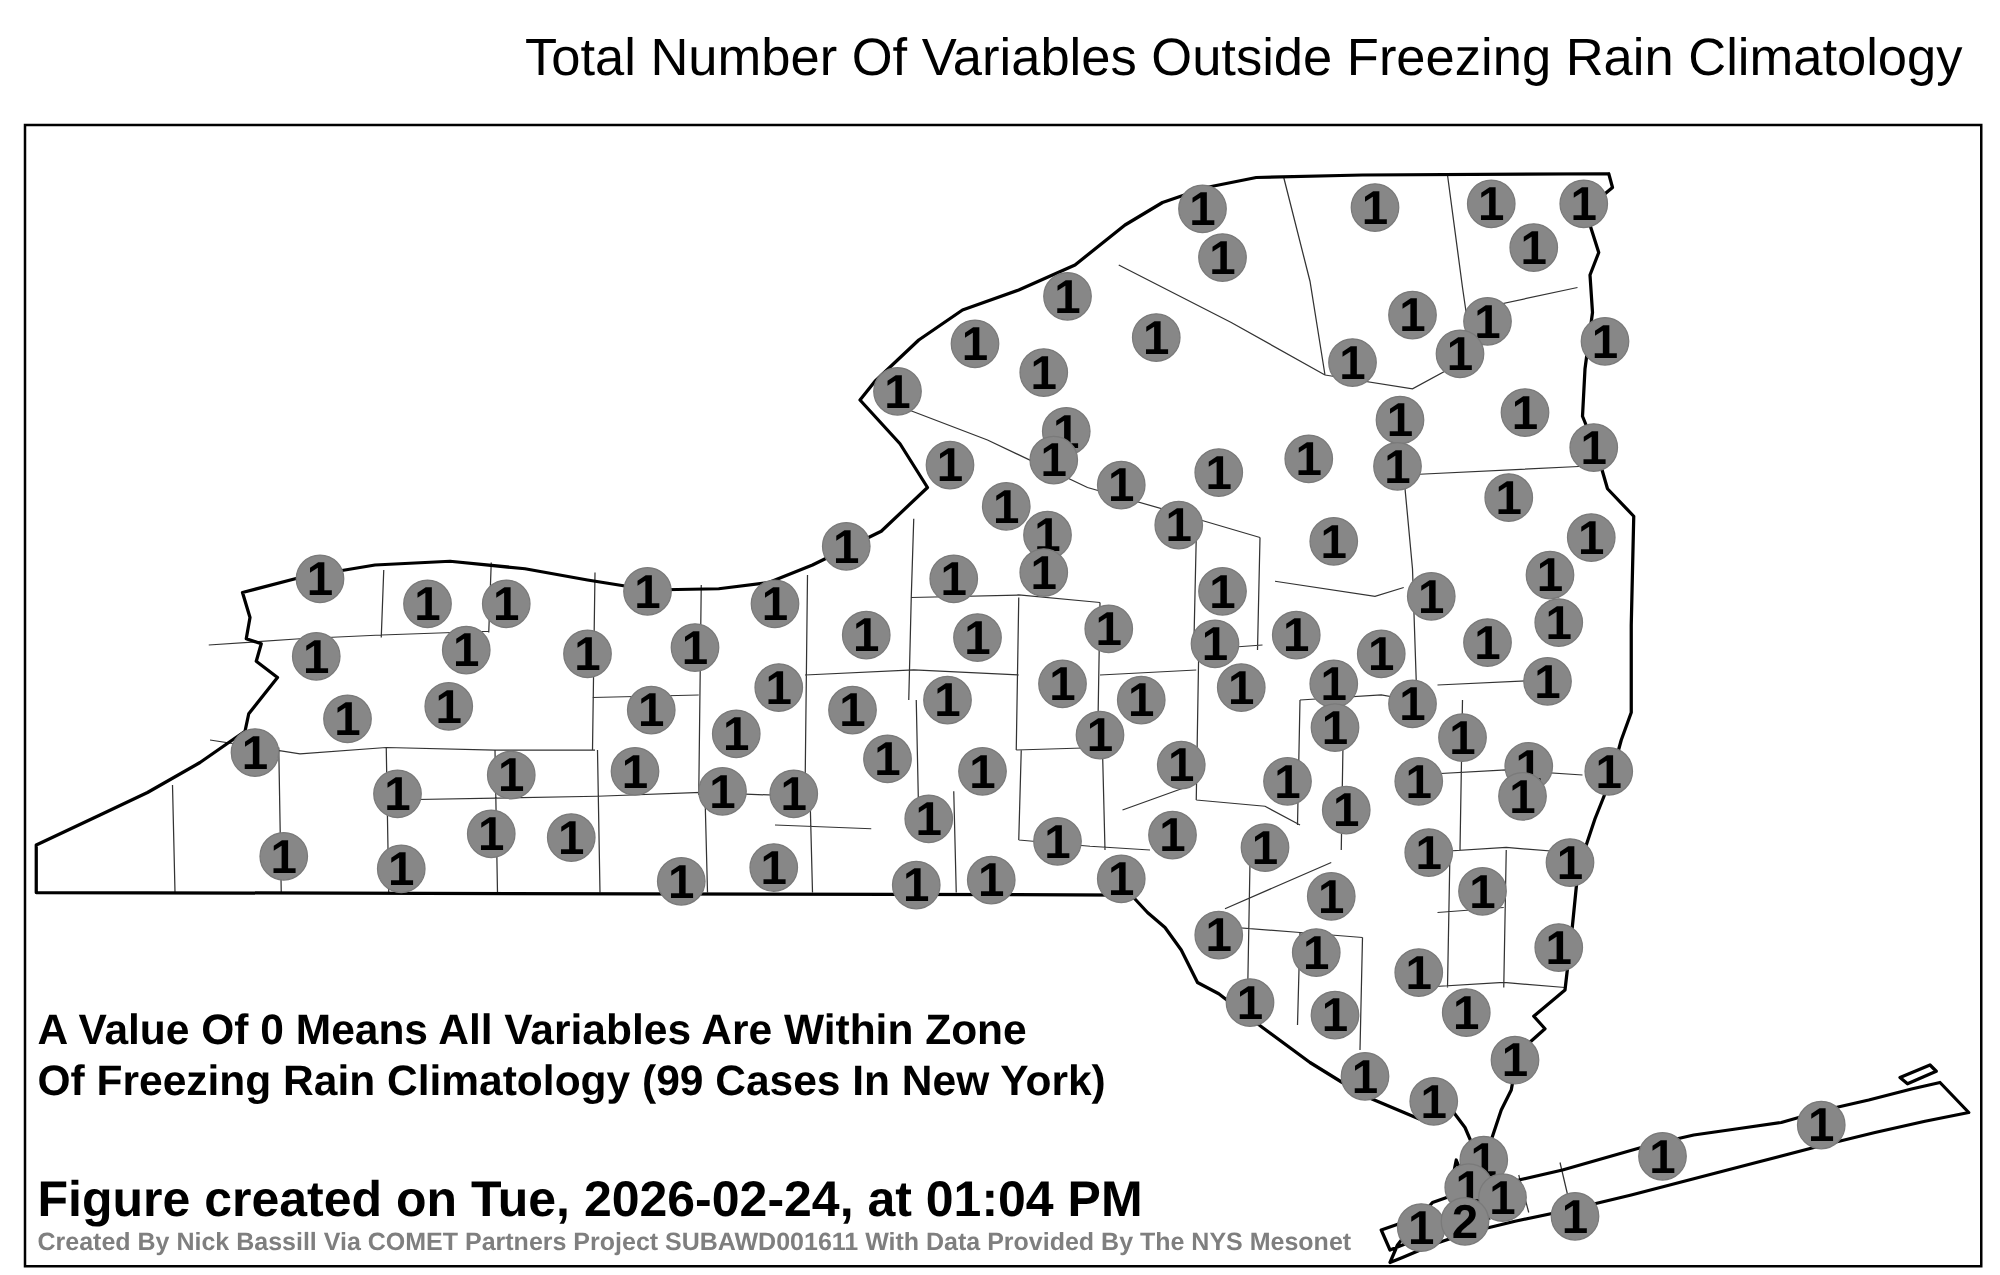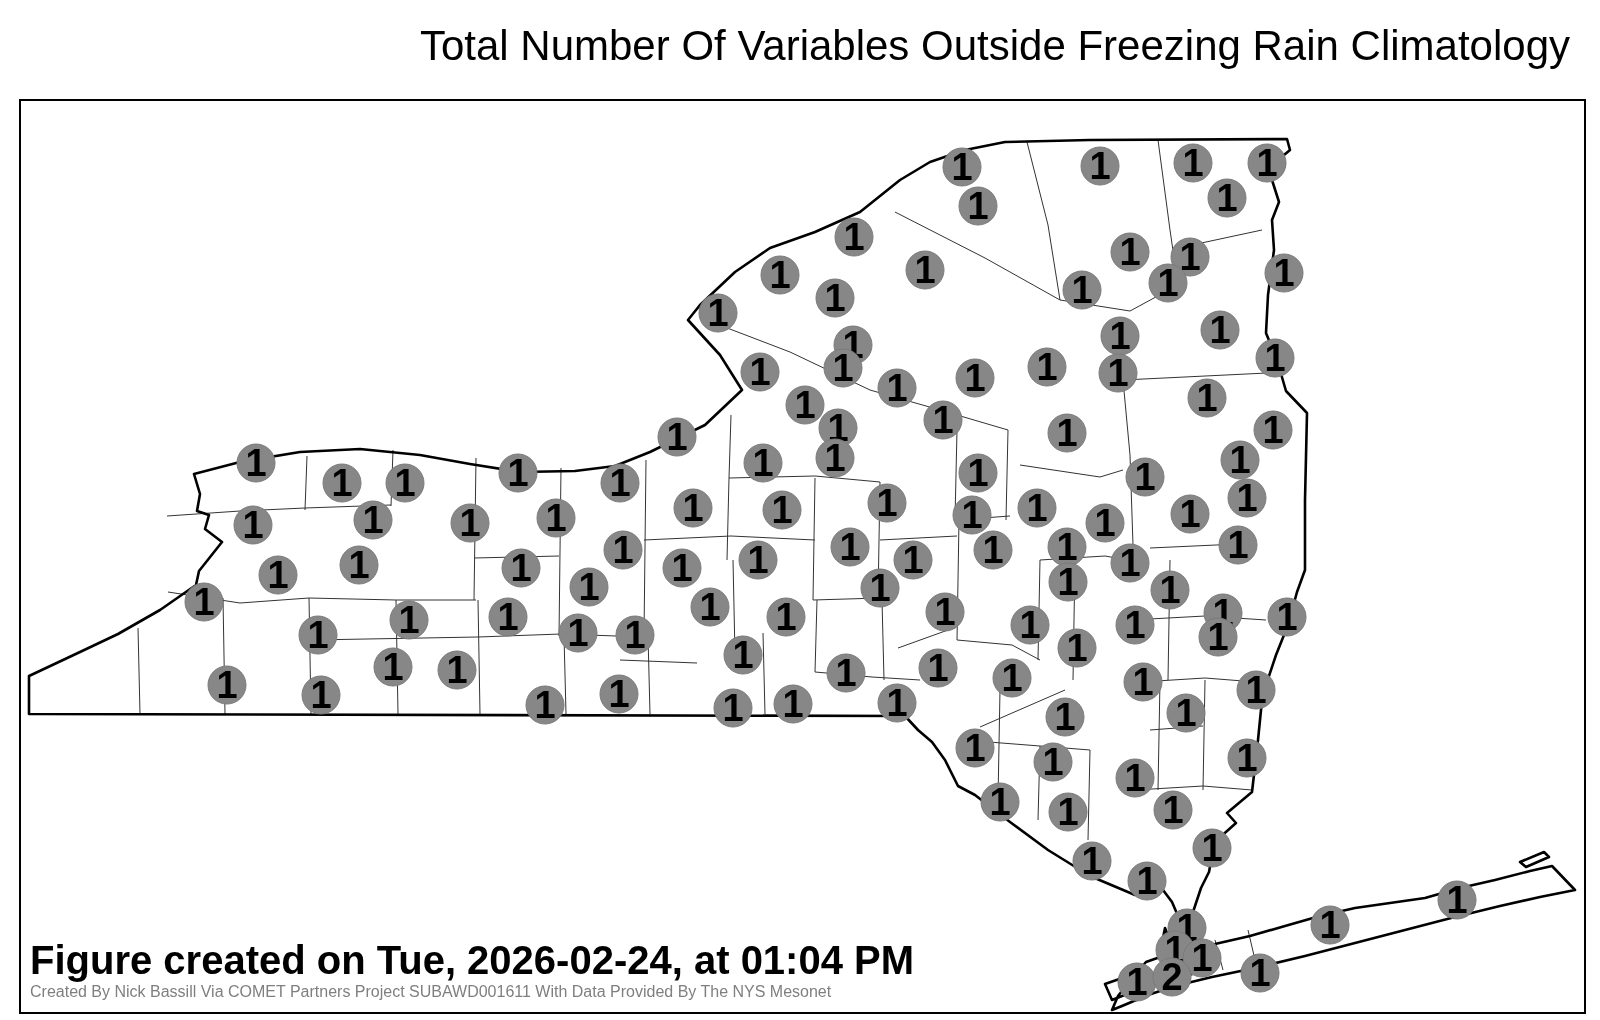--- a/index.html
+++ b/index.html
@@ -5,21 +5,21 @@
   html,body{margin:0;padding:0;background:#ffffff;}
   body{width:1600px;height:1020px;position:relative;overflow:hidden;
        font-family:"Liberation Sans",sans-serif;}
   .fig-title{position:absolute;top:22px;left:0;width:1570px;text-align:right;
        font-size:42px;font-weight:400;color:#000;white-space:nowrap;}
   .map-svg{position:absolute;left:0;top:0;width:1600px;height:1020px;}
   .note-block{position:absolute;left:30px;top:804px;font-size:34px;font-weight:bold;
        line-height:41px;color:#000;white-space:nowrap;}
   .created-line{position:absolute;left:30px;top:938px;font-size:40px;font-weight:bold;
        color:#000;white-space:nowrap;}
-  .credit-line{position:absolute;left:30px;top:983px;font-size:16px;font-weight:normal;
+  .credit-line{position:absolute;left:30px;top:983px;font-size:20px;font-weight:bold;
        color:#7f7f7f;white-space:nowrap;}
   .marker-label{font-family:"Liberation Sans",sans-serif;font-weight:bold;font-size:38px;fill:#000;}
   .county-lines{stroke:#333;stroke-width:1;fill:none;}
   .state-outline{stroke:#000;stroke-width:2.6;fill:none;stroke-linejoin:round;}
   .frame-rect{stroke:#000;stroke-width:2;fill:none;}
 </style>
 </head>
 <body>
 
 <div class="fig-title">Total Number Of Variables Outside Freezing Rain Climatology</div>
@@ -311,17 +311,19 @@
       <circle cx="1260" cy="973" r="19" fill="#878787" stroke="#7a7a7a" stroke-width="1"></circle>
       <text x="1260" y="986" text-anchor="middle" class="marker-label">1</text>
       <circle cx="1330" cy="925" r="19" fill="#878787" stroke="#7a7a7a" stroke-width="1"></circle>
       <text x="1330" y="938" text-anchor="middle" class="marker-label">1</text>
       <circle cx="1457" cy="900" r="19" fill="#878787" stroke="#7a7a7a" stroke-width="1"></circle>
       <text x="1457" y="913" text-anchor="middle" class="marker-label">1</text>
     </g>
 </svg>
 
 <div class="note-block">
+  <div>A Value Of 0 Means All Variables Are Within Zone</div>
+  <div>Of Freezing Rain Climatology (99 Cases In New York)</div>
 </div>
 
 <div class="created-line">Figure created on Tue, 2026-02-24, at 01:04 PM</div>
 
 <div class="credit-line">Created By Nick Bassill Via COMET Partners Project SUBAWD001611 With Data Provided By The NYS Mesonet</div>
 
 </body></html>

